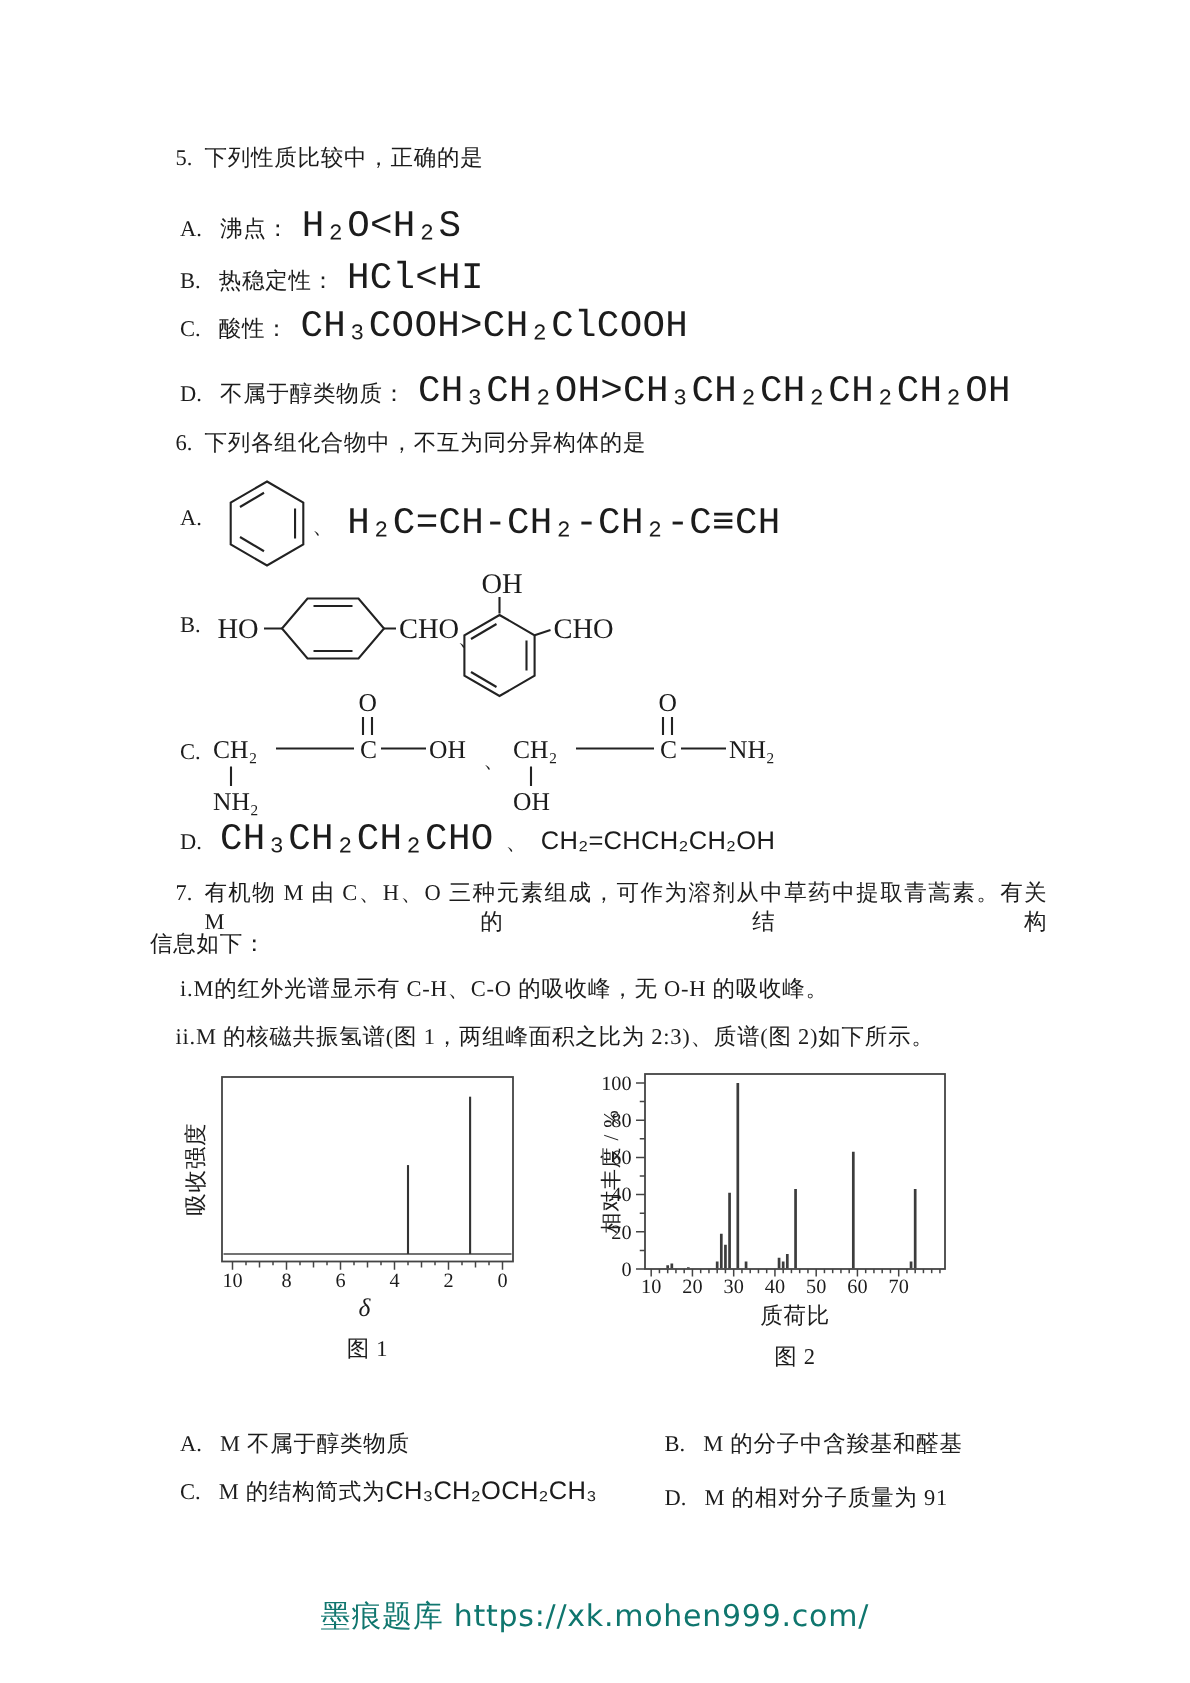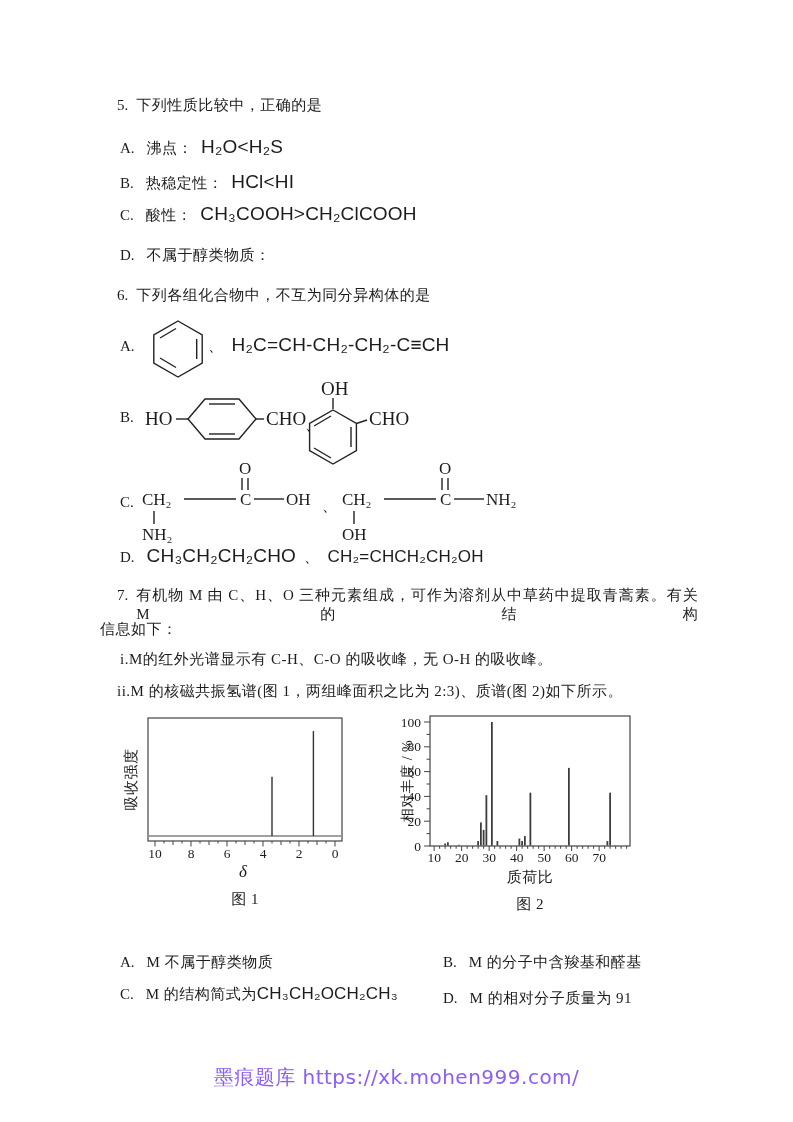--- a/index.html
+++ b/index.html
@@ -2,31 +2,31 @@
 <html><head>
 <meta charset="utf-8">
 <style>
   html,body{margin:0;padding:0;background:#fff;}
   .page{position:relative;width:793px;height:1122px;background:#ffffff;overflow:hidden;
         font-family:"Liberation Serif","DejaVu Serif",serif;color:#1c1c1c;}
   .abs{position:absolute;}
   .cjk{font-family:"Liberation Serif","DejaVu Serif",serif;font-size:15px;letter-spacing:0.5px;color:#1c1c1c;}
   .num{font-size:15px;}
   .row{display:flex;align-items:baseline;}
-  .formula{font-family:Liberation Sans, sans-serif;font-size:19px;letter-spacing:0.2px;white-space:nowrap;}
+  .formula{font-family:Liberation Mono, monospace;font-size:25px;letter-spacing:0.2px;white-space:nowrap;}
   .formula-sm{font-family:Liberation Sans, sans-serif;font-size:17px;letter-spacing:0.2px;white-space:nowrap;text-align:center;}
   .optlabel{font-size:15px;margin-right:12px;}
   .gap8{margin-right:8px;}
   .emph{-webkit-text-emphasis:filled dot #1c1c1c;-webkit-text-emphasis-position:under right;
         text-emphasis:filled dot #1c1c1c;text-emphasis-position:under right;}
   .justify1{width:562px;text-align:justify;text-align-last:justify;}
   .vlabel{transform:rotate(-90deg);transform-origin:center;text-align:center;white-space:nowrap;}
   .axis-caption{text-align:center;}
   .footer{width:793px;text-align:center;font-family:"DejaVu Sans","Liberation Sans",sans-serif;
-          font-size:20px;color:#8b5cf6;letter-spacing:0.5px;}
+          font-size:20px;color:#0f766e;letter-spacing:0.5px;}
   svg text{font-family:"Liberation Serif","DejaVu Serif",serif;fill:#1c1c1c;}
   svg .bond{stroke:#222;stroke-width:1.4;fill:none;}
 </style>
 </head>
 <body>
 
 <div class="page">
 
   <div class="abs row" style="left:117px;top:96px;">
     <span class="num gap8">5.</span>
@@ -43,20 +43,21 @@
     <span class="formula">HCl&lt;HI</span>
   </div>
   <div class="abs row" style="left:120px;top:203px;">
     <span class="optlabel">C.</span>
     <span class="cjk gap8">酸性：</span>
     <span class="formula">CH₃COOH&gt;CH₂ClCOOH</span>
   </div>
   <div class="abs row" style="left:120px;top:246px;">
     <span class="optlabel">D.</span>
     <span class="cjk gap8">不属于醇类物质：</span>
+    <span class="formula">CH₃CH₂OH&gt;CH₃CH₂CH₂CH₂CH₂OH</span>
   </div>
 
   <div class="abs row" style="left:117px;top:286px;">
     <span class="num gap8">6.</span>
     <span class="cjk">下列各组化合物中，不互为同分异构体的是</span>
   </div>
 
   <div class="abs optlabel" style="left:120px;top:338px;">A.</div>
   <svg class="abs" style="left:149px;top:318px;" width="58" height="62">
     <polygon class="bond" points="29,3 53.2,17 53.2,45 29,59 4.8,45 4.8,17"></polygon>

